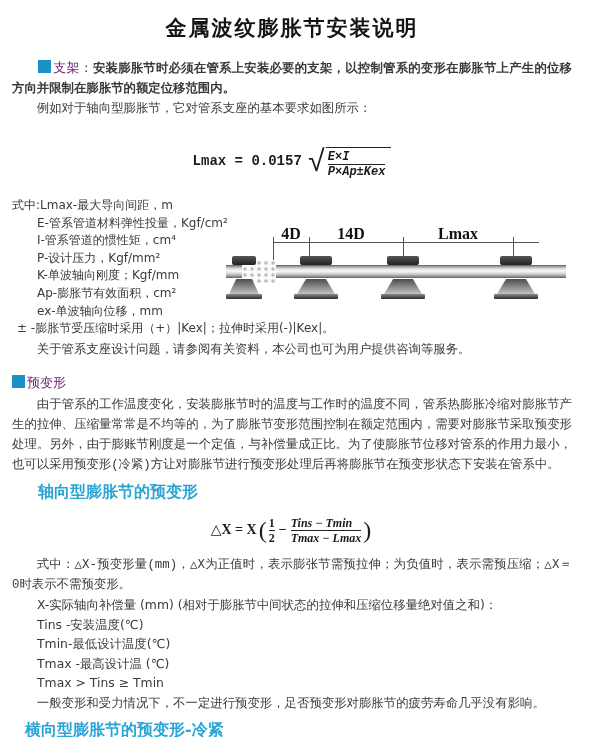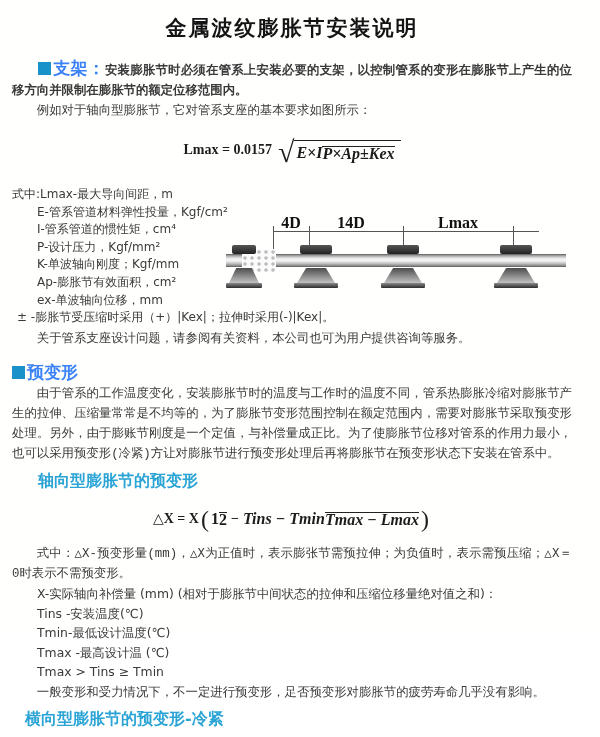--- a/index.html
+++ b/index.html
@@ -5,36 +5,36 @@
   * { margin:0; padding:0; box-sizing:border-box; }
   html,body { background:#fff; }
   body { width:600px; height:737px; overflow:hidden;
          font-family:"DejaVu Sans","Liberation Sans",sans-serif;
          color:#3a3a3a; font-size:12.4px; line-height:20px; }
   .page { width:600px; height:634px; padding:10px 28px 0 12px; background:#fffffd; position:relative; }
 
   .title { text-align:center; font-size:21px; font-weight:bold; color:#141414;
            letter-spacing:2px; margin:4px 0 16px 0; line-height:28px; }
 
-  .sec-head { color:#3b82f6; font-size:17px; font-weight:bold; }
+  .sec-head { color:#701a75; font-size:13px; font-weight:normal; }
   .sq { display:inline-block; width:13px; height:13px; background:#1892c9;
         margin-right:2px; vertical-align:-1px; }
   .p-hang { text-align:justify; }
   .p-hang .lead-indent { display:inline-block; width:26px; }
   .p-hang .after-head { font-weight:bold; }
   .indent { text-indent:2em; }
   .justify { text-align:justify;font-family:Liberation Mono, monospace; }
 
   
   .formula { display:flex; justify-content:center; align-items:center;
              font-family:"Liberation Serif","DejaVu Serif",serif;
              font-weight:bold; color:#1c1c1c; font-size:14px; }
-  .f-lmax { margin:10px 0 6px 0; height:40px; }
-  .frac { display:inline-flex; text-align:right;
-          vertical-align:middle; font-size:16px; line-height:14px; }
+  .f-lmax { margin:23px 0 6px 0; height:40px;font-family:Liberation Mono, monospace; }
+  .frac { display:inline-flex; flex-direction:column; text-align:left;
+          vertical-align:middle; font-size:12px; line-height:14px; }
   .frac .fden { border-top:1.3px solid #222; }
   .fvar { font-style:italic; }
   .sqrt-sign { font-size:30px; font-weight:normal; line-height:30px; margin:4px 0 0 6px; }
   .sqrt-box { border-top:1.6px solid #222; padding:2px 6px 0 2px; margin-top:3px; }
   .bigparen { font-size:24px; font-weight:normal; line-height:24px; margin:0 2px; }
   .f-dx { margin:8px 0 6px 0; height:38px; }
   .fgap { margin:0 4px; }
 
   
   .defs-wrap { position:relative; height:142px; margin-top:16px; }

